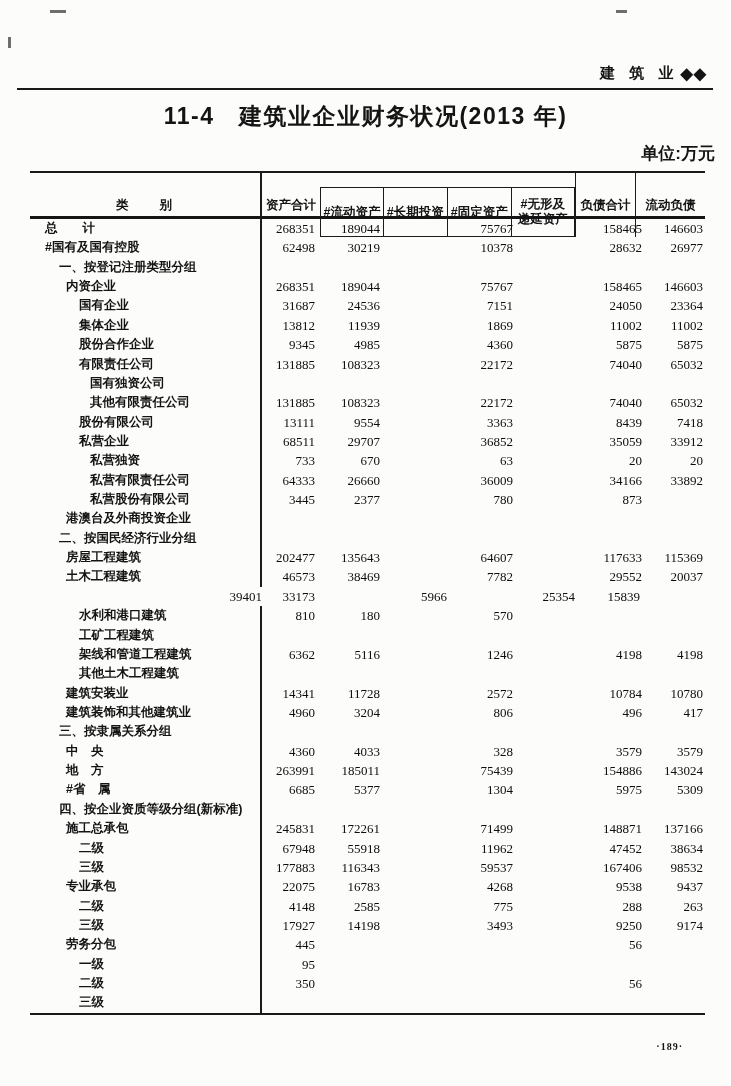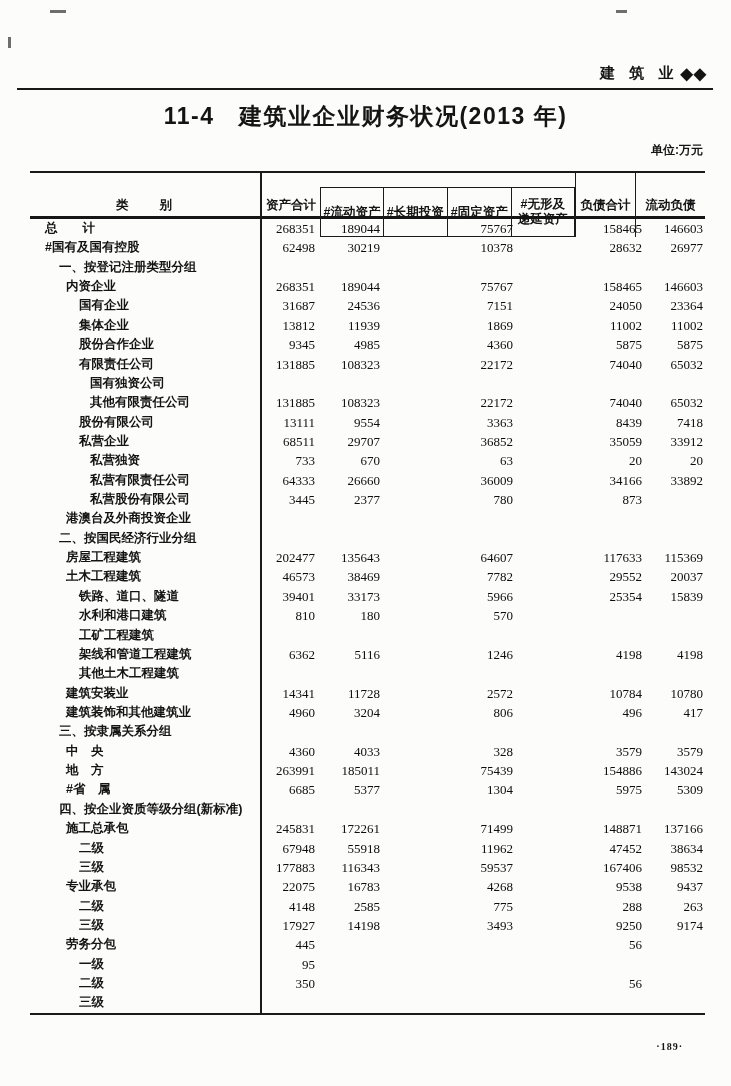--- a/index.html
+++ b/index.html
@@ -14,21 +14,21 @@
     position:absolute;top:64px;right:24px;
     font-weight:700;font-size:15px;letter-spacing:5px;
     display:flex;align-items:center;white-space:nowrap;
   }
   .corner .diamonds{letter-spacing:1px;font-size:16px;margin-left:2px;}
   .corner-rule{position:absolute;left:17px;top:88px;width:696px;height:2px;background:#181818;}
   .title{
     position:absolute;left:0;top:101px;width:731px;text-align:center;
     font-size:23px;font-weight:700;letter-spacing:1.5px;white-space:nowrap;
   }
-  .unit-note{position:absolute;top:142px;right:28px;font-size:12px;font-weight:700;}
+  .unit-note{position:absolute;top:142px;right:16px;font-size:17px;font-weight:700;}
   .page-number{
     position:absolute;top:1041px;right:48px;
     font-family:"Liberation Serif",serif;font-size:10px;font-weight:700;letter-spacing:1px;
   }
   .artifact{position:absolute;background:#222;opacity:.65;}
 
   
   .tbl{position:absolute;left:30px;top:171px;width:675px;}
   .thead{
     display:grid;
@@ -304,21 +304,20 @@
     <div class="num">46573</div>
     <div class="num">38469</div>
     <div class="num"></div>
     <div class="num">7782</div>
     <div class="num"></div>
     <div class="num">29552</div>
     <div class="num">20037</div>
   </div>
 
   <div class="row">
-    <div class="lab ind-2">铁路、道口、隧道</div>
     <div class="num">39401</div>
     <div class="num">33173</div>
     <div class="num"></div>
     <div class="num">5966</div>
     <div class="num"></div>
     <div class="num">25354</div>
     <div class="num">15839</div>
   </div>
 
   <div class="row">

